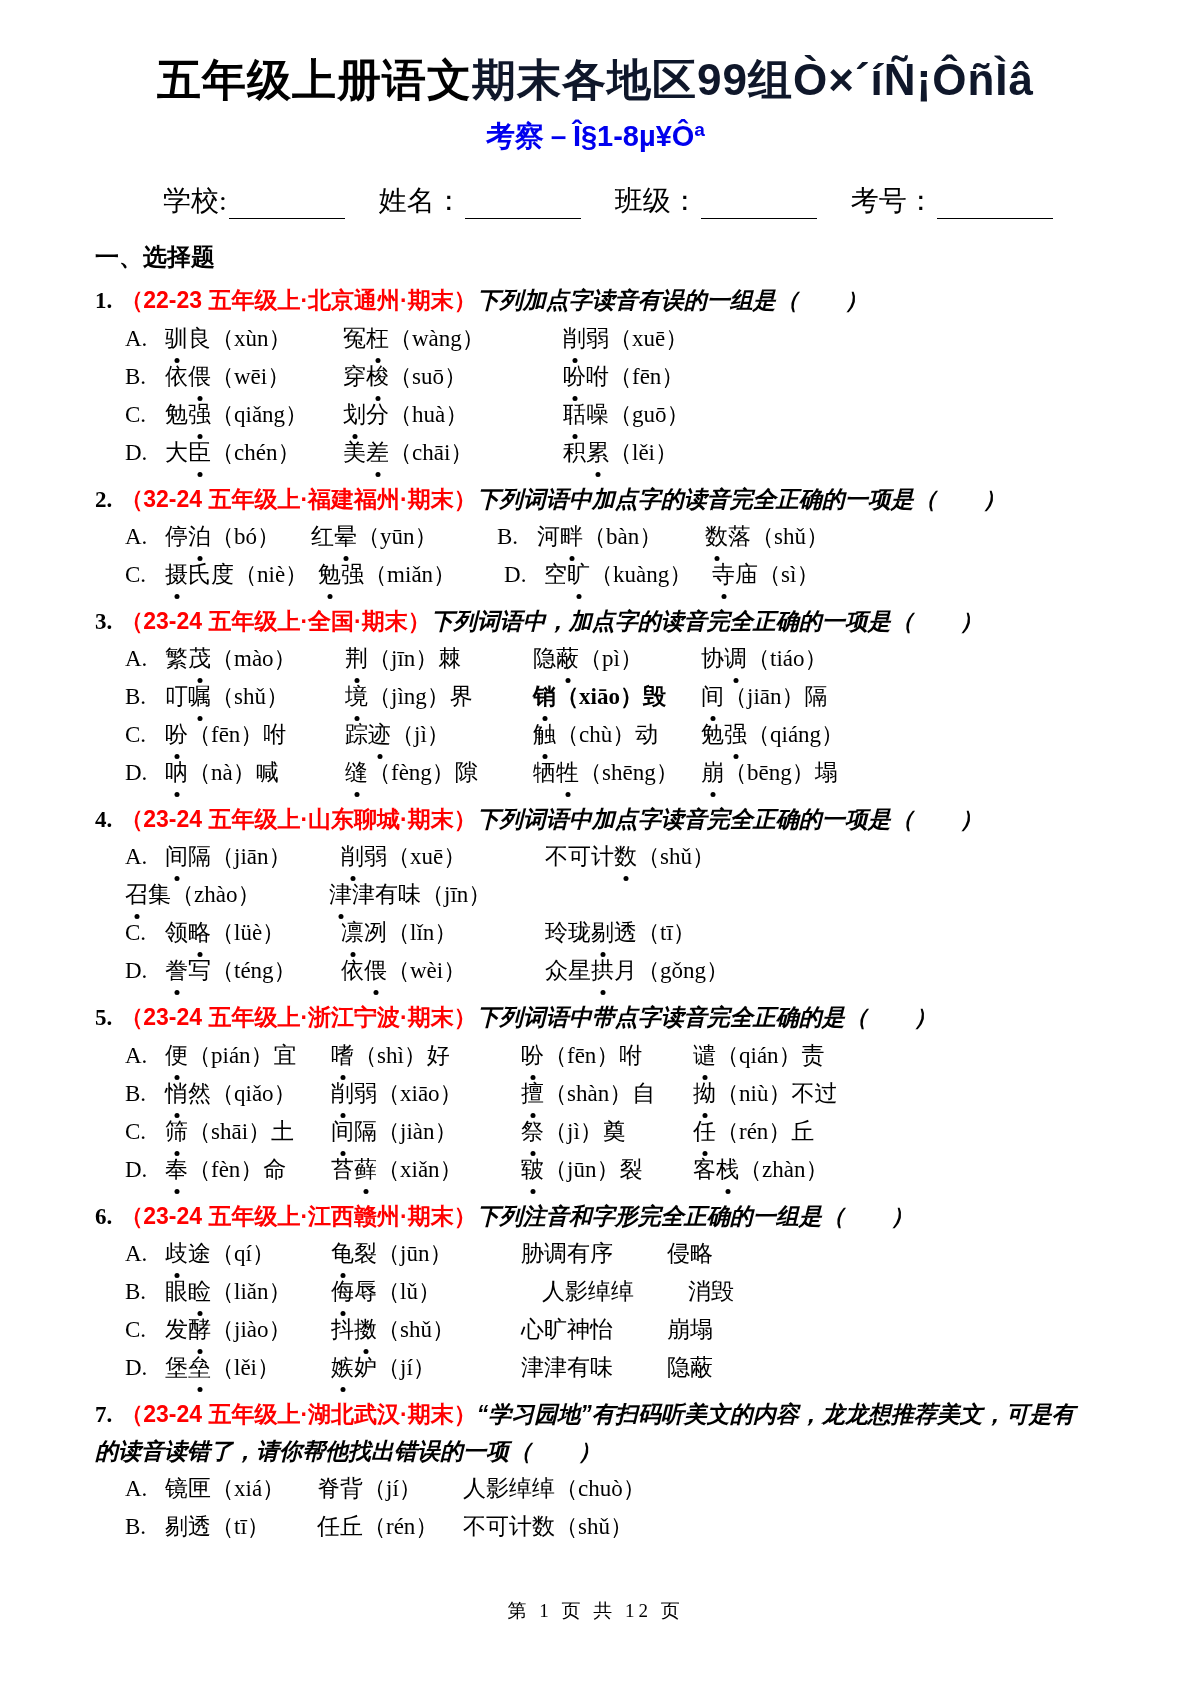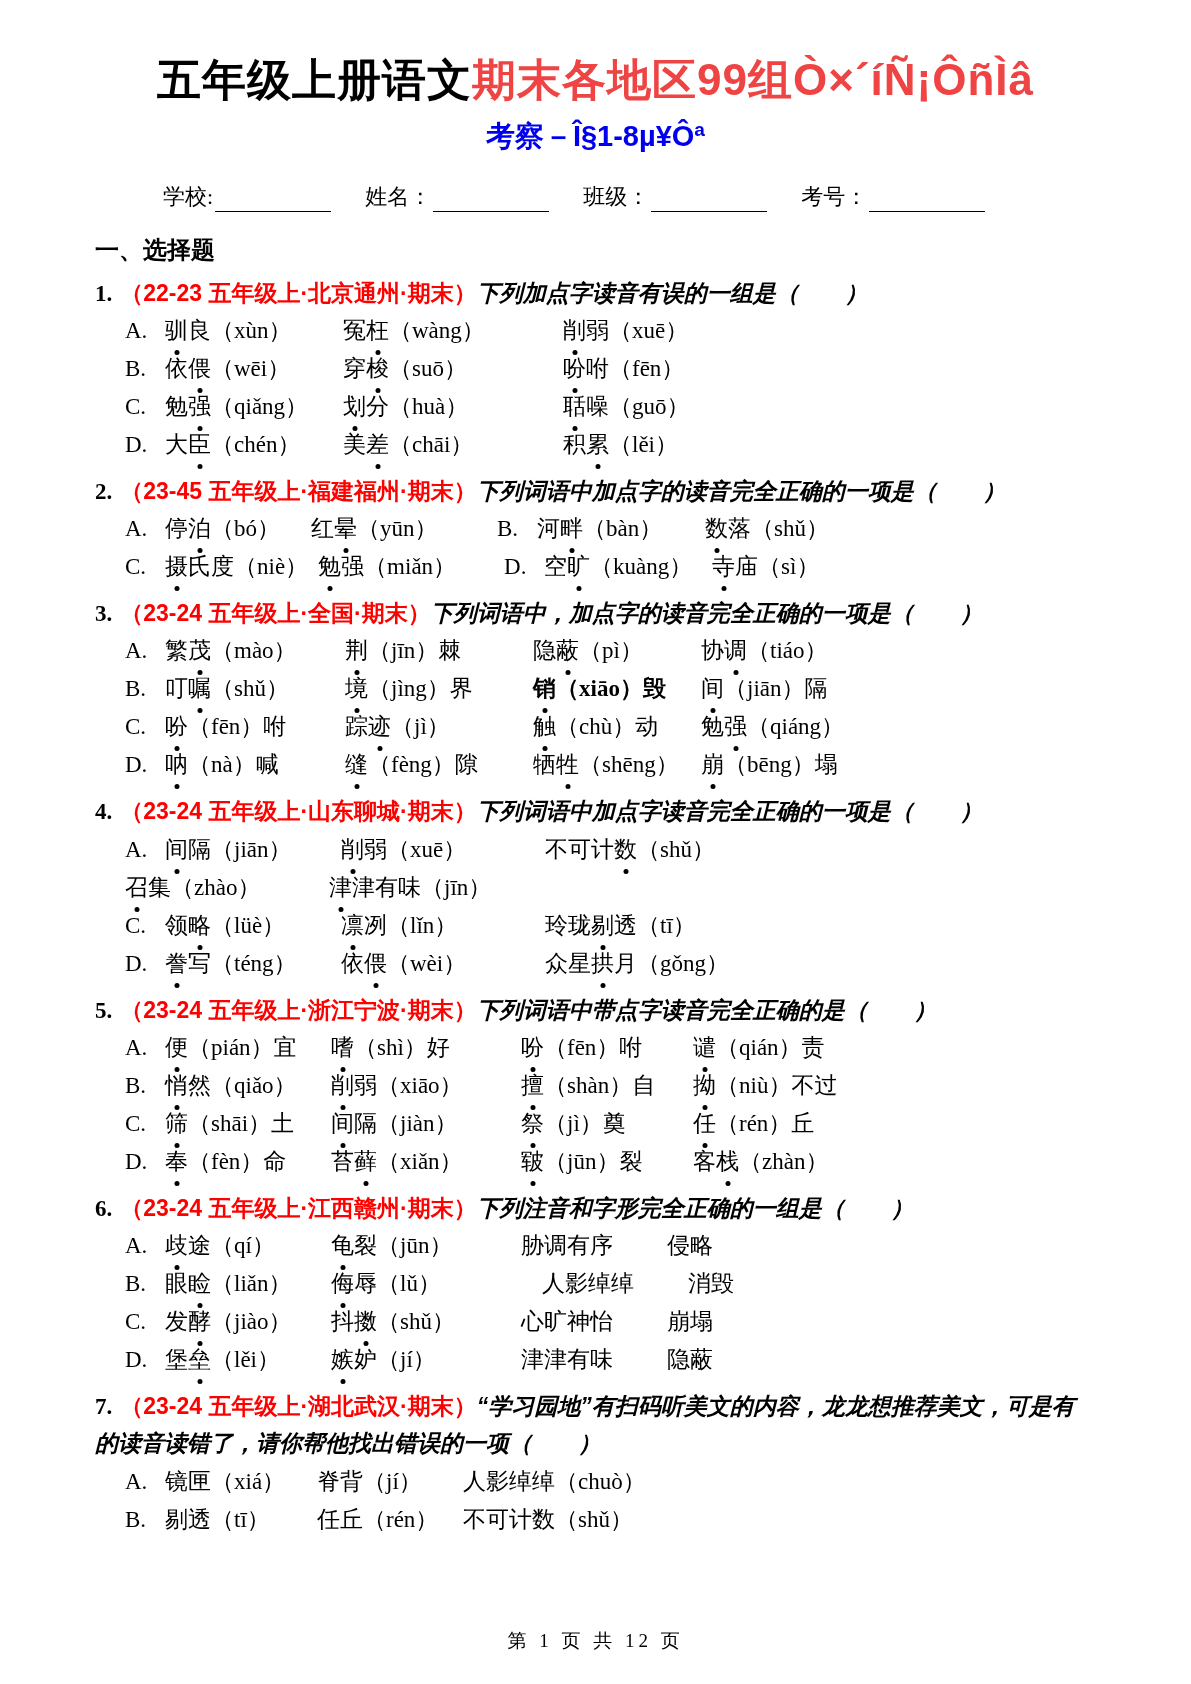--- a/index.html
+++ b/index.html
@@ -5,27 +5,27 @@
   html,body{margin:0;padding:0;background:#e8e8e8;}
   .page{
     width:1191px;height:1684px;background:#ffffff;margin:0 auto;position:relative;
     box-sizing:border-box;padding:52px 95px 0 95px;
     font-family:"Liberation Serif","DejaVu Serif",serif;color:#000;
   }
   .title{
     text-align:center;font-family:"Liberation Sans","DejaVu Sans",sans-serif;
     font-weight:bold;font-size:44px;line-height:1.25;letter-spacing:1px;white-space:nowrap;
   }
-  .title .t-red{color:#ef4444;}
+  .title .t-red{color:#0f172a;}
   .subtitle{
     text-align:center;font-family:"Liberation Sans","DejaVu Sans",sans-serif;
     font-weight:bold;font-size:29px;margin-top:10px;color:#0000ee;
   }
   .form-line{
-    margin-top:26px;padding-left:68px;font-size:22px;display:flex;align-items:flex-end;
+    margin-top:26px;padding-left:68px;font-size:28px;display:flex;align-items:flex-end;
   }
   .form-field{display:flex;align-items:flex-end;margin-right:34px;}
   .ff-label{line-height:1.3;}
   .blank{display:inline-block;width:116px;border-bottom:1.6px solid #000;height:1.15em;margin-left:2px;}
   .section{
     margin-top:22px;font-family:"Liberation Sans","DejaVu Sans",sans-serif;
     font-weight:bold;font-size:24px;
   }
   .question{margin-top:9px;font-size:23px;}
   .q-head{
@@ -37,21 +37,21 @@
   .q-stem{color:#000;font-style:italic;}
   .q-row{display:flex;padding-left:30px;line-height:38px;}
   .cell{display:inline-block;white-space:nowrap;padding-right:10px;box-sizing:border-box;}
   .opt-label{display:inline-block;min-width:40px;}
   .em{position:relative;display:inline-block;}
   .em::after{
     content:"";position:absolute;width:5px;height:5px;background:#000;border-radius:50%;
     left:50%;transform:translateX(-50%);bottom:-5px;
   }
   .footer{
-    position:absolute;bottom:30px;left:0;width:100%;text-align:center;
+    position:absolute;bottom:60px;left:0;width:100%;text-align:center;
     font-size:19px;letter-spacing:4px;
   }
 </style>
 </head>
 <body>
 
 <div class="page">
   <div class="title">
     <span class="t-black">五年级上册语文</span><span class="t-red">期末各地区99组Ò×´íÑ¡ÔñÌâ</span>
   </div>
@@ -96,21 +96,21 @@
           <span class="cell" style="min-width: 220px;"><span><span class="em">划</span>分（huà）</span></span>
           <span class="cell"><span><span class="em">聒</span>噪（guō）</span></span>
         </div>
         <div class="q-row">
           <span class="cell" style="min-width: 218px;"><span class="opt-label">D.</span><span>大<span class="em">臣</span>（chén）</span></span>
           <span class="cell" style="min-width: 220px;"><span>美<span class="em">差</span>（chāi）</span></span>
           <span class="cell"><span>积<span class="em">累</span>（lěi）</span></span>
         </div>
       </div>
       <div class="question">
-        <div class="q-head"><span class="q-num">2.</span><span class="q-source">（23-45 五年级上·福建福州·期末）</span><span class="q-stem">下列词语中加点字的读音完全正确的一项是（　　）</span></div>
+        <div class="q-head"><span class="q-num">2.</span><span class="q-source">（32-24 五年级上·福建福州·期末）</span><span class="q-stem">下列词语中加点字的读音完全正确的一项是（　　）</span></div>
         <div class="q-row">
           <span class="cell" style="min-width: 186px;"><span class="opt-label">A.</span><span>停<span class="em">泊</span>（bó）</span></span>
           <span class="cell" style="min-width: 186px;"><span>红<span class="em">晕</span>（yūn）</span></span>
           <span class="cell" style="min-width: 208px;"><span class="opt-label">B.</span><span>河<span class="em">畔</span>（bàn）</span></span>
           <span class="cell"><span><span class="em">数</span>落（shǔ）</span></span>
         </div>
         <div class="q-row">
           <span class="cell" style="min-width: 186px;"><span class="opt-label">C.</span><span><span class="em">摄</span>氏度（niè）</span></span>
           <span class="cell" style="min-width: 186px;"><span><span class="em">勉</span>强（miǎn）</span></span>
           <span class="cell" style="min-width: 208px;"><span class="opt-label">D.</span><span>空<span class="em">旷</span>（kuàng）</span></span>

